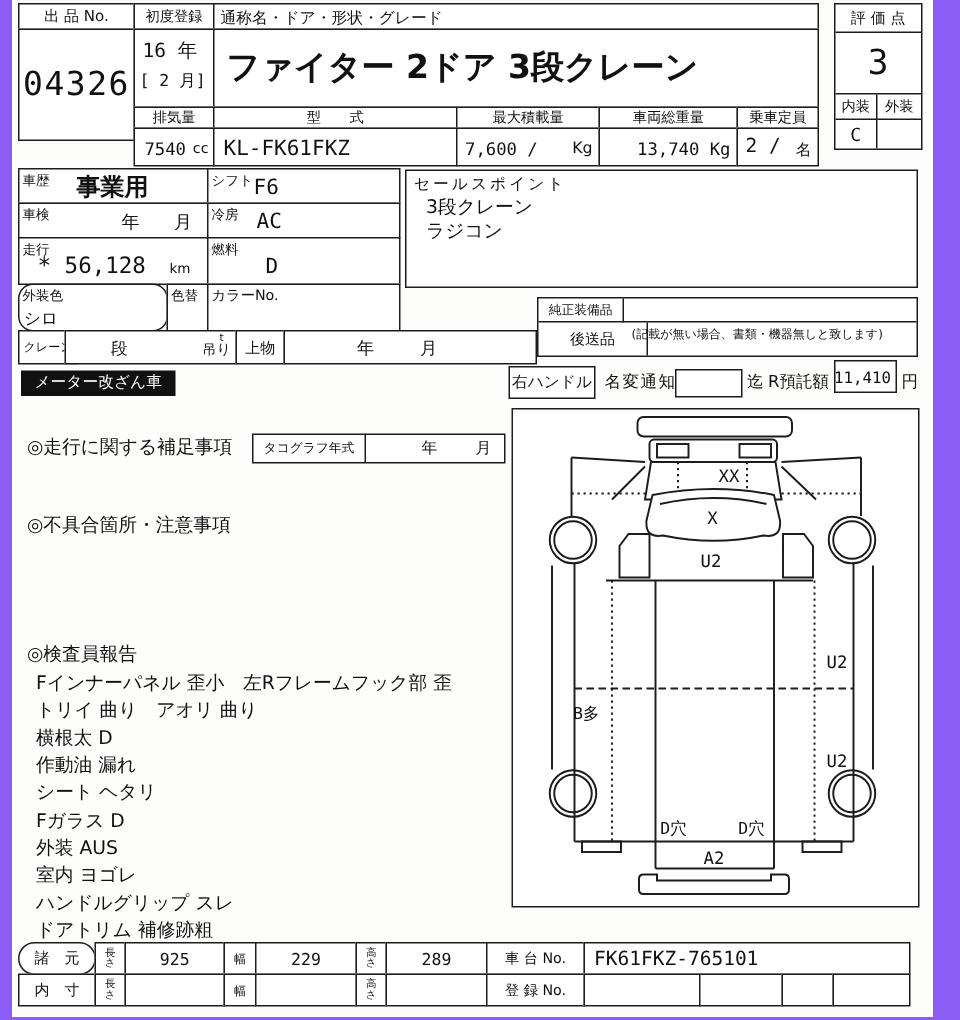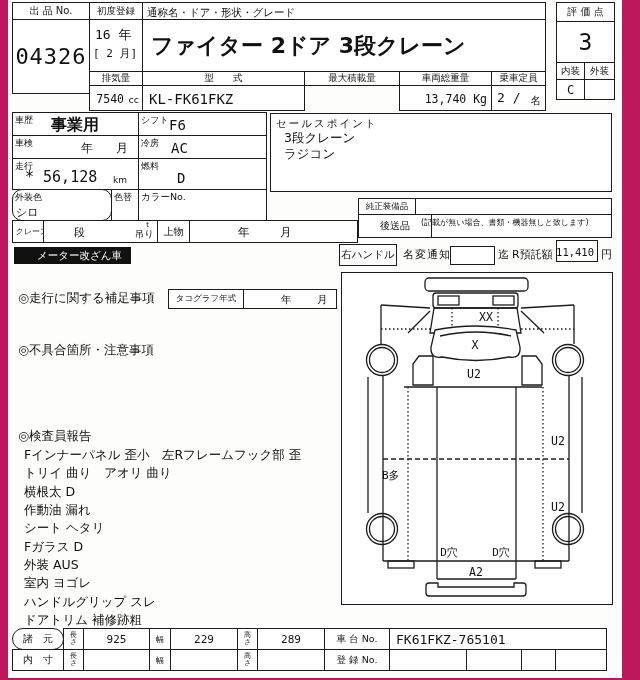--- a/index.html
+++ b/index.html
@@ -1,25 +1,25 @@
 <!DOCTYPE html>
 <html><head>
 <meta charset="utf-8">
 <style>
   html,body{margin:0;padding:0;}
   body{background:#e9e9e6;font-family:"DejaVu Sans",sans-serif;color:#111;}
-  #sheet{position:relative;width:640px;height:680px;background:#be185d;overflow:hidden;text-decoration:underline;}
+  #sheet{position:relative;width:640px;height:680px;background:#8b5cf6;overflow:hidden;text-decoration:underline;}
   .paper{position:absolute;left:8px;top:0;width:614px;height:678px;background:#fdfdfc;}
   .bx{position:absolute;box-sizing:border-box;border:1px solid #1c1c1c;background:#fff;}
   .nb{position:absolute;box-sizing:border-box;}
   .tx{position:absolute;white-space:nowrap;line-height:1.15;}
   .ctr{display:flex;align-items:center;justify-content:center;}
   .lbl{position:absolute;top:1px;left:2px;font-size:9px;white-space:nowrap;}
   .num{font-family:"DejaVu Sans Mono",monospace;}
-  .badge{background:#111;color:#fff;padding-left:14px;}
+  .badge{background:#111;color:#fff;}
   .stack{font-size:7px;line-height:7.5px;text-align:center;word-break:break-all;width:12px;}
   .repline{position:absolute;left:24px;font-size:12.5px;white-space:nowrap;}
   svg text{font-family:"DejaVu Sans Mono","DejaVu Sans",monospace;fill:#111;}
 </style>
 </head>
 <body>
 
 <div id="sheet">
   <div class="paper"></div>
 
@@ -44,20 +44,24 @@
     <div class="tx num" style="right:18px;top:7px;font-size:11.5px;">7540</div>
     <div class="tx" style="right:3px;top:9px;font-size:9.5px;">cc</div>
   </div>
 
   <div class="bx ctr" style="left:142px;top:71px;width:163px;height:15px;font-size:9.5px;">型　　式</div>
   <div class="bx" style="left:142px;top:85px;width:163px;height:26px;">
     <div class="tx num" style="left:6px;top:5px;font-size:14px;">KL-FK61FKZ</div>
   </div>
 
   <div class="bx ctr" style="left:304px;top:71px;width:96px;height:15px;font-size:9.5px;">最大積載量</div>
+  <div class="bx" style="left:304px;top:85px;width:96px;height:26px;">
+    <div class="tx num" style="left:5px;top:7px;font-size:11.5px;">7,600 /</div>
+    <div class="tx" style="right:4px;top:7px;font-size:10.5px;">Kg</div>
+  </div>
 
   <div class="bx ctr" style="left:399px;top:71px;width:93px;height:15px;font-size:9.5px;">車両総重量</div>
   <div class="bx" style="left:399px;top:85px;width:93px;height:26px;">
     <div class="tx num" style="right:4px;top:7px;font-size:11.5px;">13,740 Kg</div>
   </div>
 
   <div class="bx ctr" style="left:491px;top:71px;width:55px;height:15px;font-size:9.5px;">乗車定員</div>
   <div class="bx" style="left:491px;top:85px;width:55px;height:26px;">
     <div class="tx num" style="left:5px;top:5px;font-size:13px;">2 /</div>
     <div class="tx" style="right:4px;top:8px;font-size:10.5px;">名</div>

